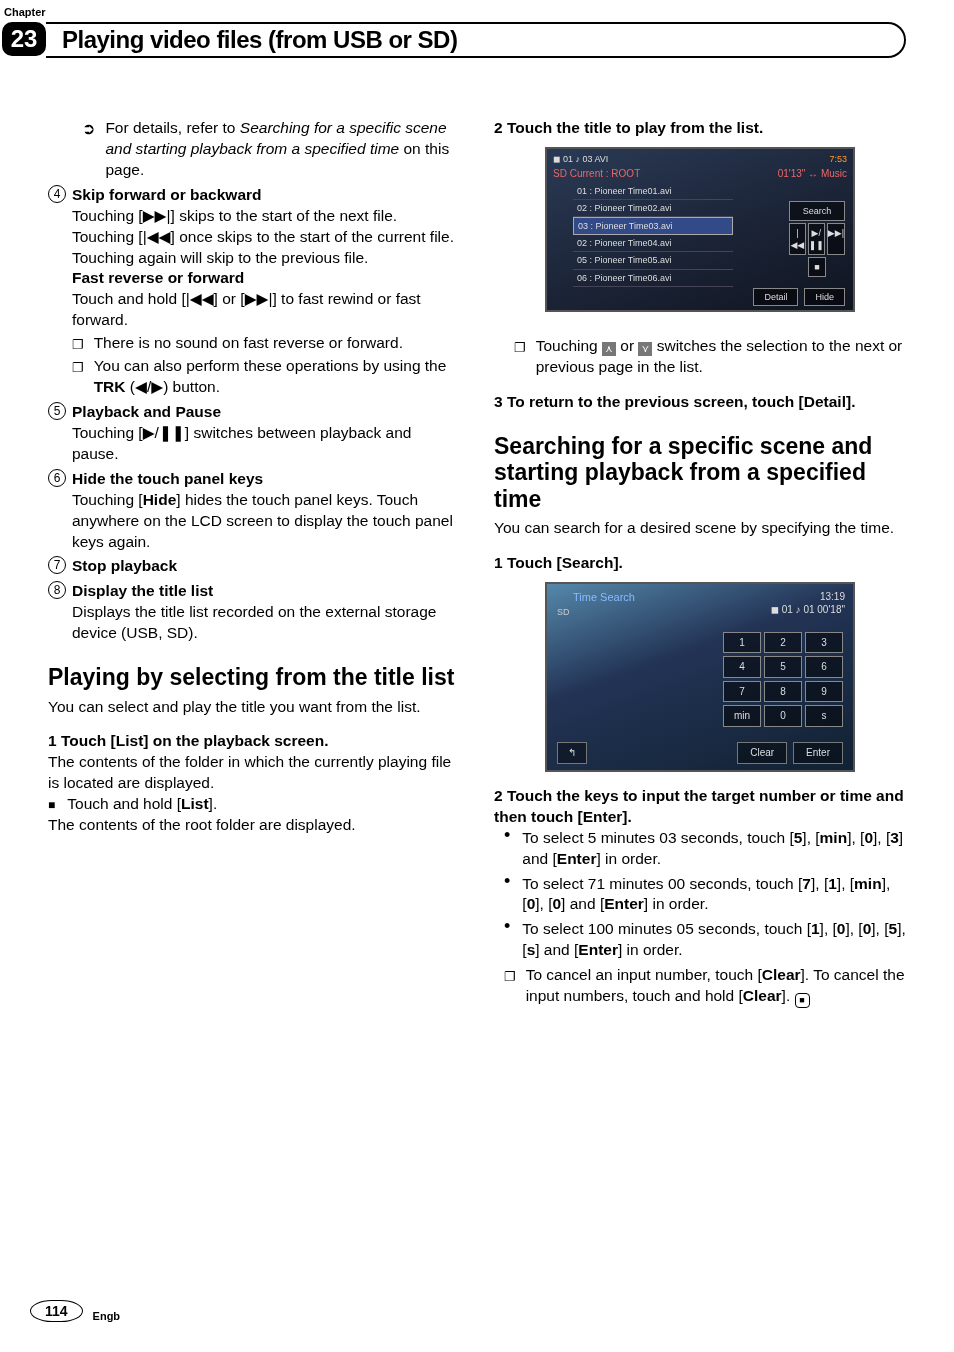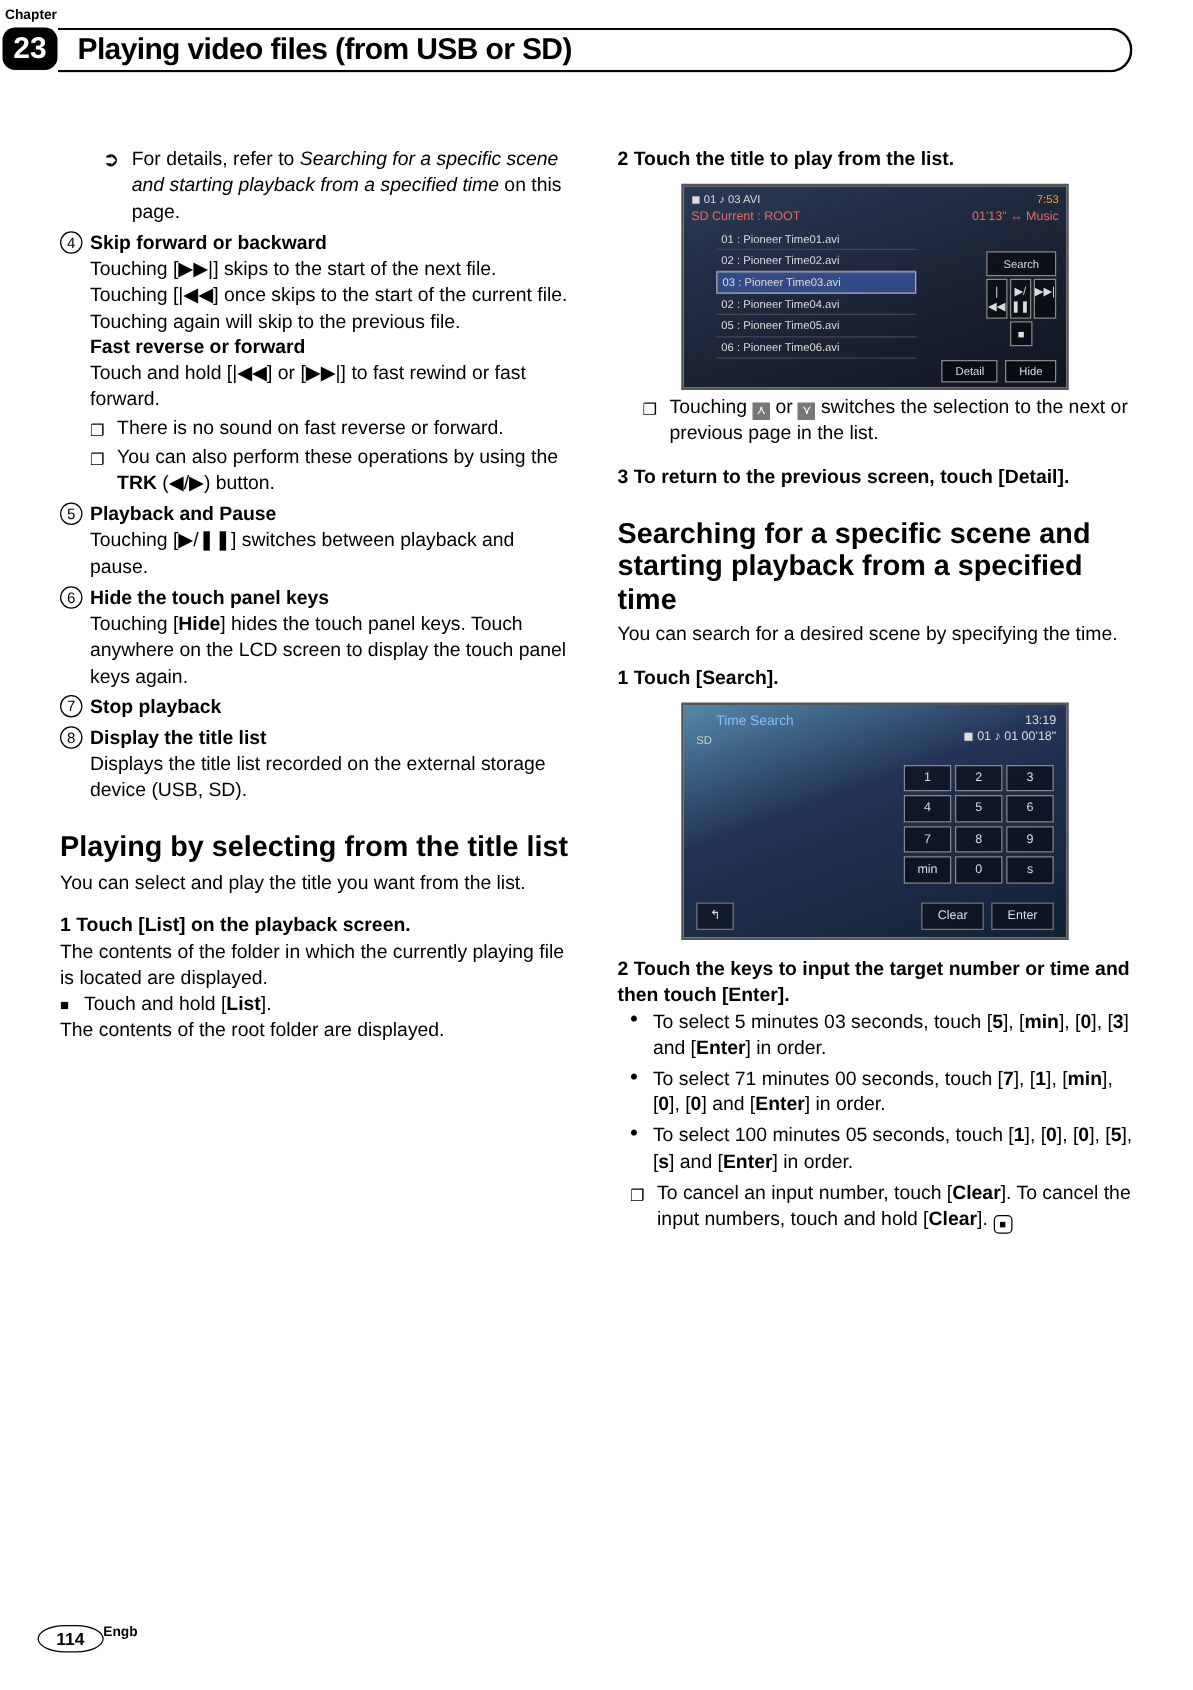--- a/index.html
+++ b/index.html
@@ -95,21 +95,21 @@
     font-weight: 900;
     margin-top: 20px;
     margin-bottom: 6px;
     line-height: 1.15;
   }
   .intro { margin-bottom: 10px; }
   .step-row { margin-top: 14px; }
   .thumb {
     width: 310px;
     height: 165px;
-    margin: 8px auto 4px auto;
+    margin: 8px auto 24px auto;
     background: linear-gradient(160deg,#2a3a55 0%,#1a2234 60%,#0f1420 100%);
     border: 2px solid #555;
     position: relative;
     color: #ddd;
     font-size: 10px;
   }
   .thumb .row { position: absolute; left: 6px; right: 6px; display:flex; justify-content:space-between; align-items:center;}
   .thumb .top1 { top: 4px; font-size:9px;}
   .thumb .top2 { top: 18px; font-size:10px; color:#e66;}
   .thumb .list { position:absolute; top:34px; left:26px; right:120px; }
@@ -161,21 +161,22 @@
     vertical-align:-2px;
   }
   ul.bullets { list-style: none; margin-left: 10px; }
   ul.bullets > li { display:flex; gap:12px; margin-bottom:4px; }
   ul.bullets .dot { font-size:18px; line-height:14px; }
   .page-footer {
     position: absolute;
     bottom: 30px;
     left: 30px;
     display:flex;
-    align-items:flex-start;
+    align-items:flex-end;
+    gap:10px;
   }
   .page-num {
     border:1.6px solid #000;
     border-radius: 50%/60%;
     padding: 2px 14px;
     font-weight:bold;
     font-size:14px;
   }
   .engb { font-size:11px; font-weight:bold; }
   .sqbullet { font-size:12px; margin-right:8px; }

